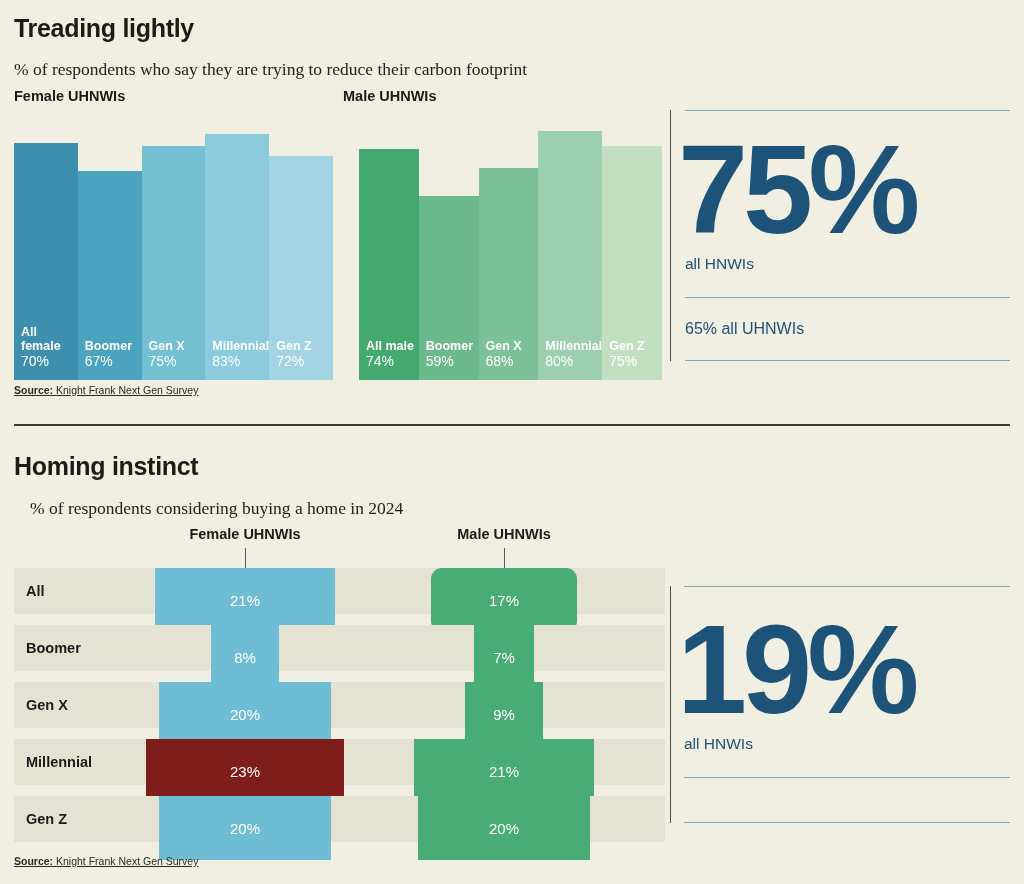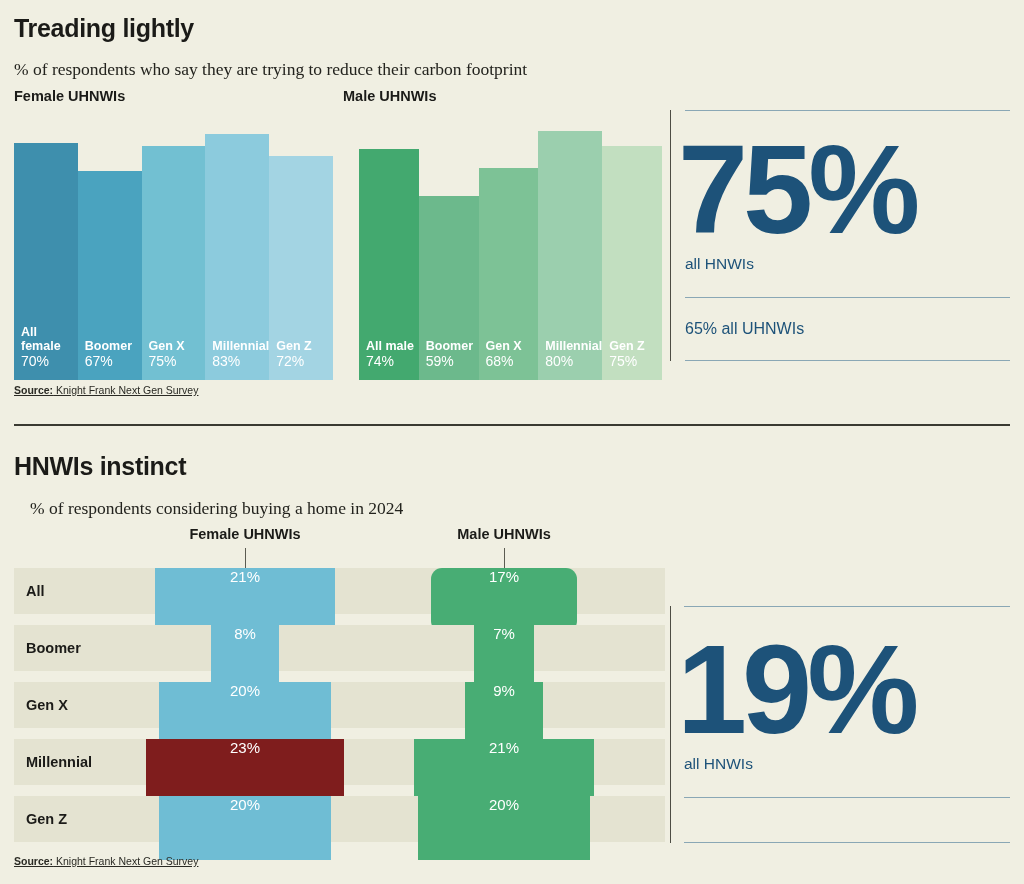--- a/index.html
+++ b/index.html
@@ -118,21 +118,21 @@
   .callout .sub2 {
     font-size: 16px;
     color: #1d5279;
   }
 
   #callout-1 { left: 670px; top: 110px; width: 340px; }
   #callout-1 .big { font-size: 126px; margin: 16px 0 2px -7px; }
   #callout-1 .cap { margin-bottom: 24px; }
   #callout-1 .gap { height: 22px; }
 
-  #callout-2 { left: 670px; top: 606px; width: 340px; padding-left: 13px; }
+  #callout-2 { left: 670px; top: 586px; width: 340px; padding-left: 13px; }
   #callout-2 .big { font-size: 126px; margin: 20px 0 2px -7px; }
   #callout-2 .cap { margin-bottom: 24px; }
   #callout-2 .gap { height: 22px; }
 
   
   #sec2-title { position: absolute; left: 14px; top: 452px; }
   #sec2-sub   { position: absolute; left: 30px; top: 483px; }
 
   #sec2-hdr-female {
     position: absolute; top: 526px; left: 145px; width: 200px;
@@ -163,21 +163,21 @@
     line-height: 46px;
     font-size: 14.5px;
     font-weight: bold;
     color: #1b1b18;
   }
   .hbar {
     position: absolute;
     top: 0;
     height: 64px;
     display: flex;
-    align-items: flex-start;
+    align-items: center;
     justify-content: center;
     color: #ffffff;
     font-size: 15px;
   }
 
   #sec2-source { position: absolute; left: 14px; top: 855px; }
 </style>
 </head>
 <body>
 
@@ -250,21 +250,21 @@
     <div class="rule"></div>
     <div class="big">75%</div>
     <div class="cap">all HNWIs</div>
     <div class="rule"></div>
     <div class="gap"></div>
     <div class="sub2">65% all UHNWIs</div>
     <div class="gap"></div>
     <div class="rule"></div>
   </div>
 
-  <div class="panel-title" id="sec2-title">HNWIs instinct</div>
+  <div class="panel-title" id="sec2-title">Homing instinct</div>
   <div class="panel-sub" id="sec2-sub">% of respondents considering buying a home in 2024</div>
 
   <div class="group-label" id="sec2-hdr-female">Female UHNWIs</div>
   <div class="group-label" id="sec2-hdr-male">Male UHNWIs</div>
 
   <div class="tick" id="tick-female" style="left: 245px; top: 548px; height: 294px;"></div>
   <div class="tick" id="tick-male" style="left: 504px; top: 548px; height: 294px;"></div>
 
   <div id="rows">
       <div class="drow">

